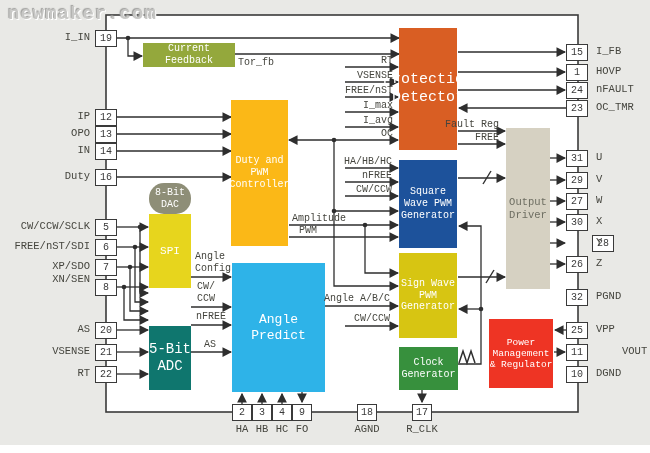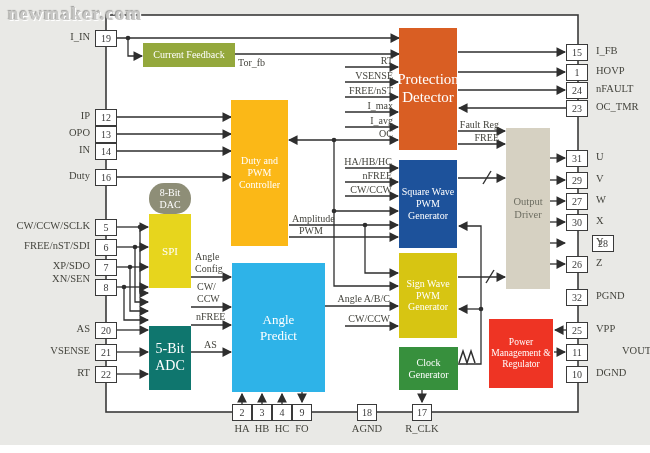--- a/index.html
+++ b/index.html
@@ -1,19 +1,19 @@
 <!DOCTYPE html>
 <html><head>
 <meta charset="utf-8">
 <style>
   html,body{margin:0;padding:0;}
   #stage{
     position:relative;width:650px;height:445px;overflow:hidden;
     background:#e9e9e6;
-    font-family:Liberation Serif, serif;
+    font-family:Liberation Mono, monospace;
   }
   #wiresvg{position:absolute;left:0;top:0;}
   .block{
     position:absolute;display:flex;align-items:center;justify-content:center;
     text-align:center;color:#fff;line-height:1.18;font-weight:400;
   }
   .block span{display:inline-block;}
   .pinbox{
     position:absolute;background:#fff;border:1.4px solid #3a3a3a;
     display:flex;align-items:center;justify-content:center;

